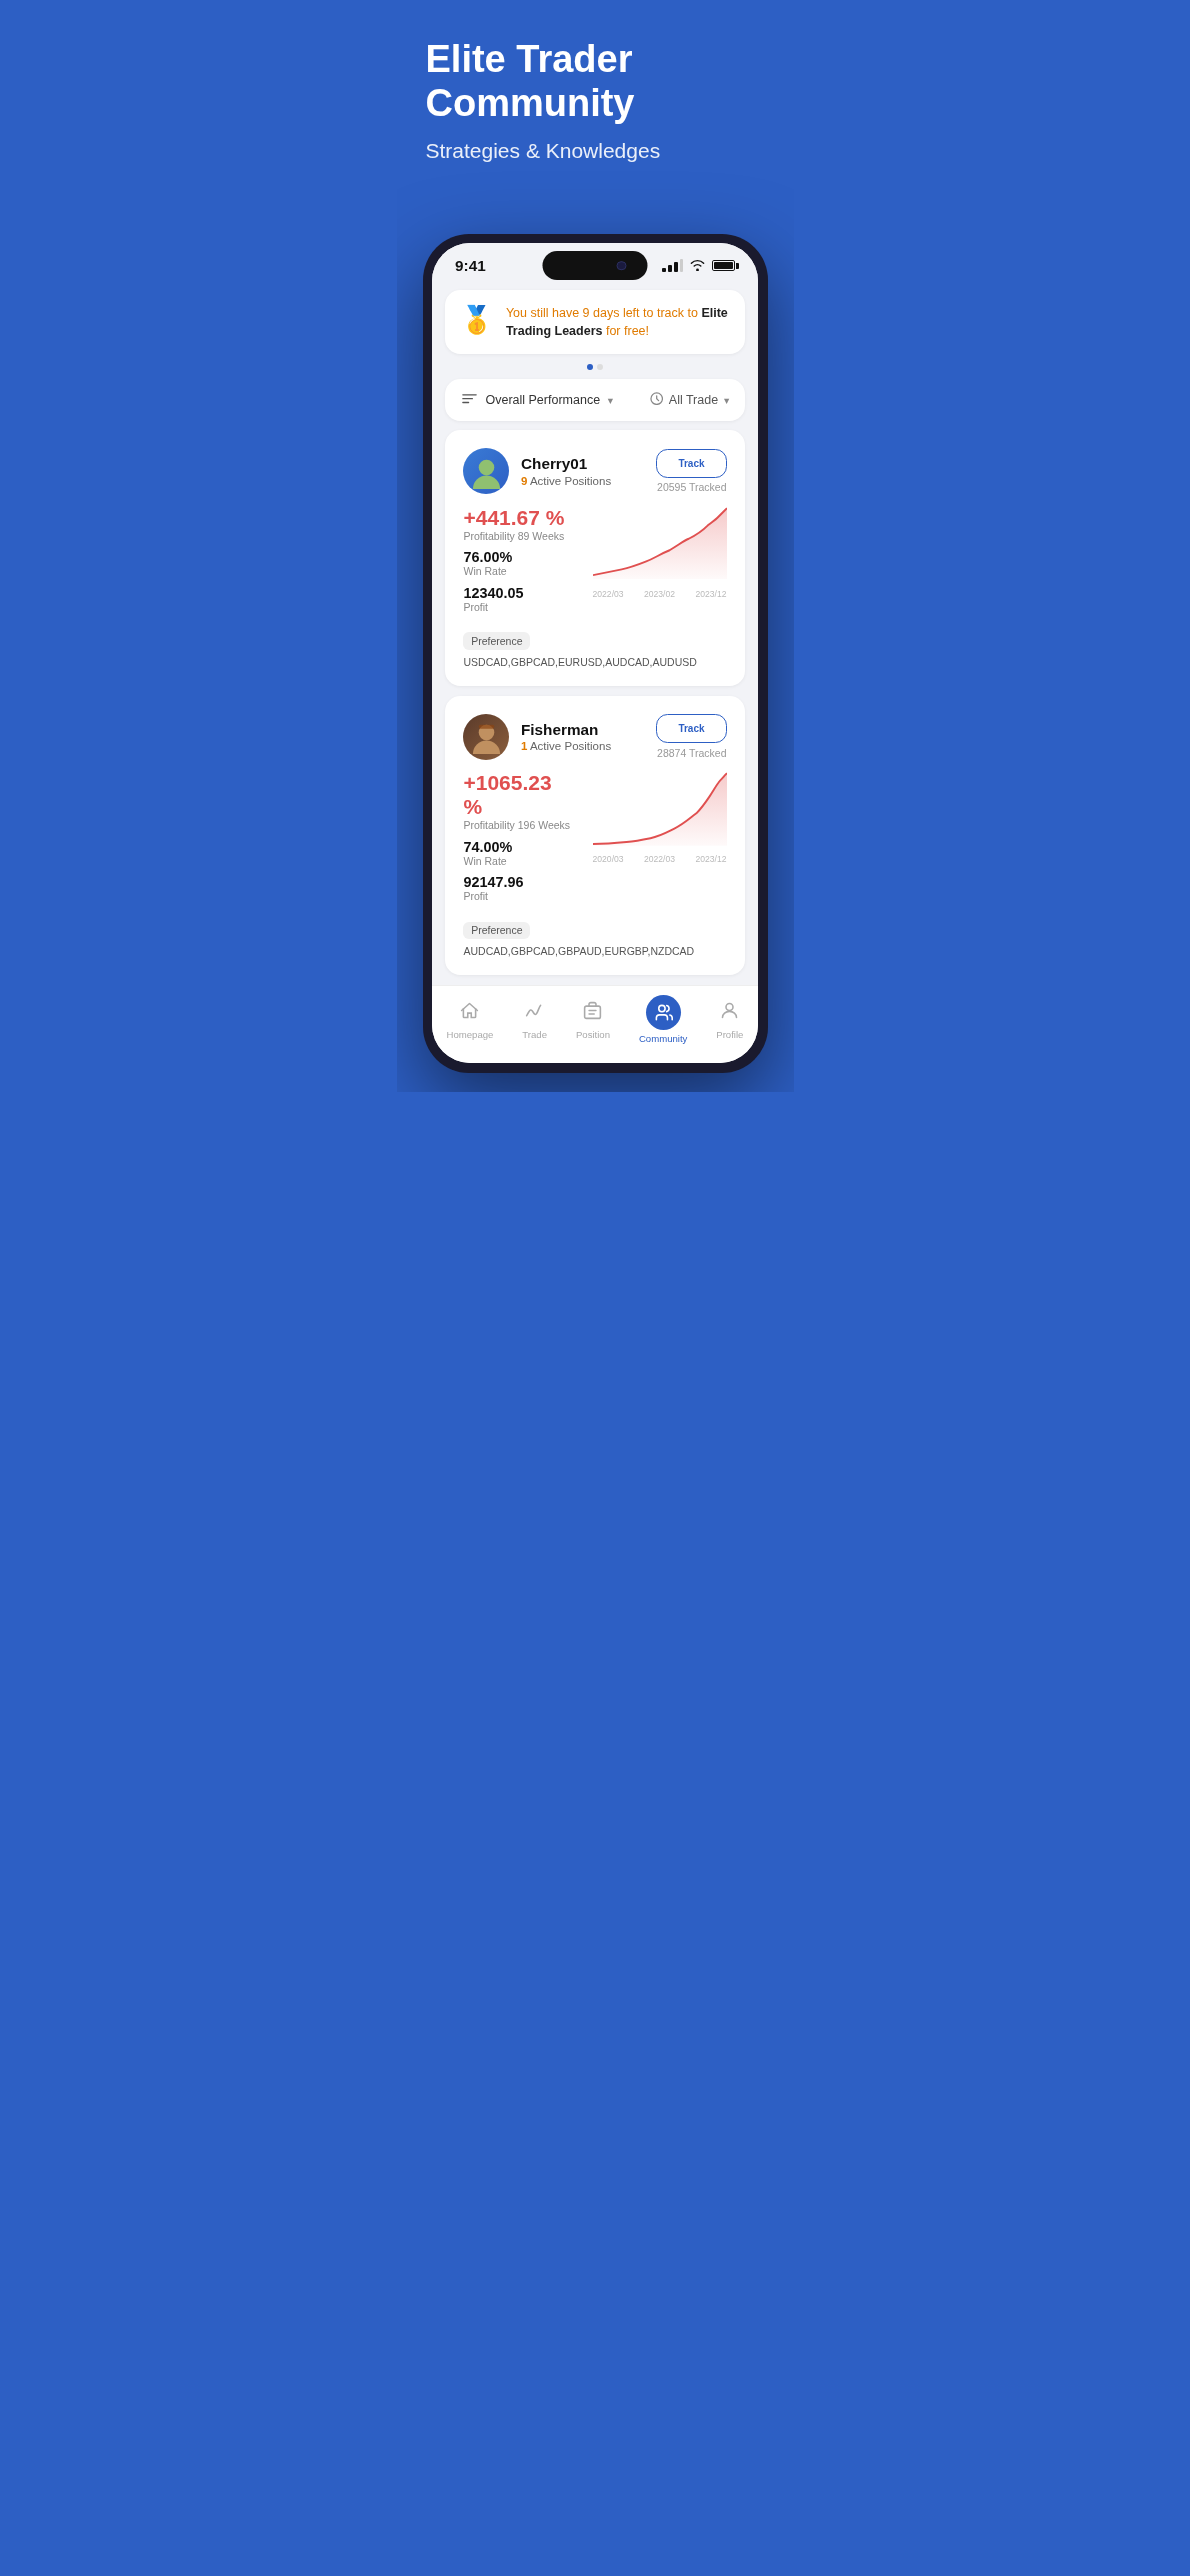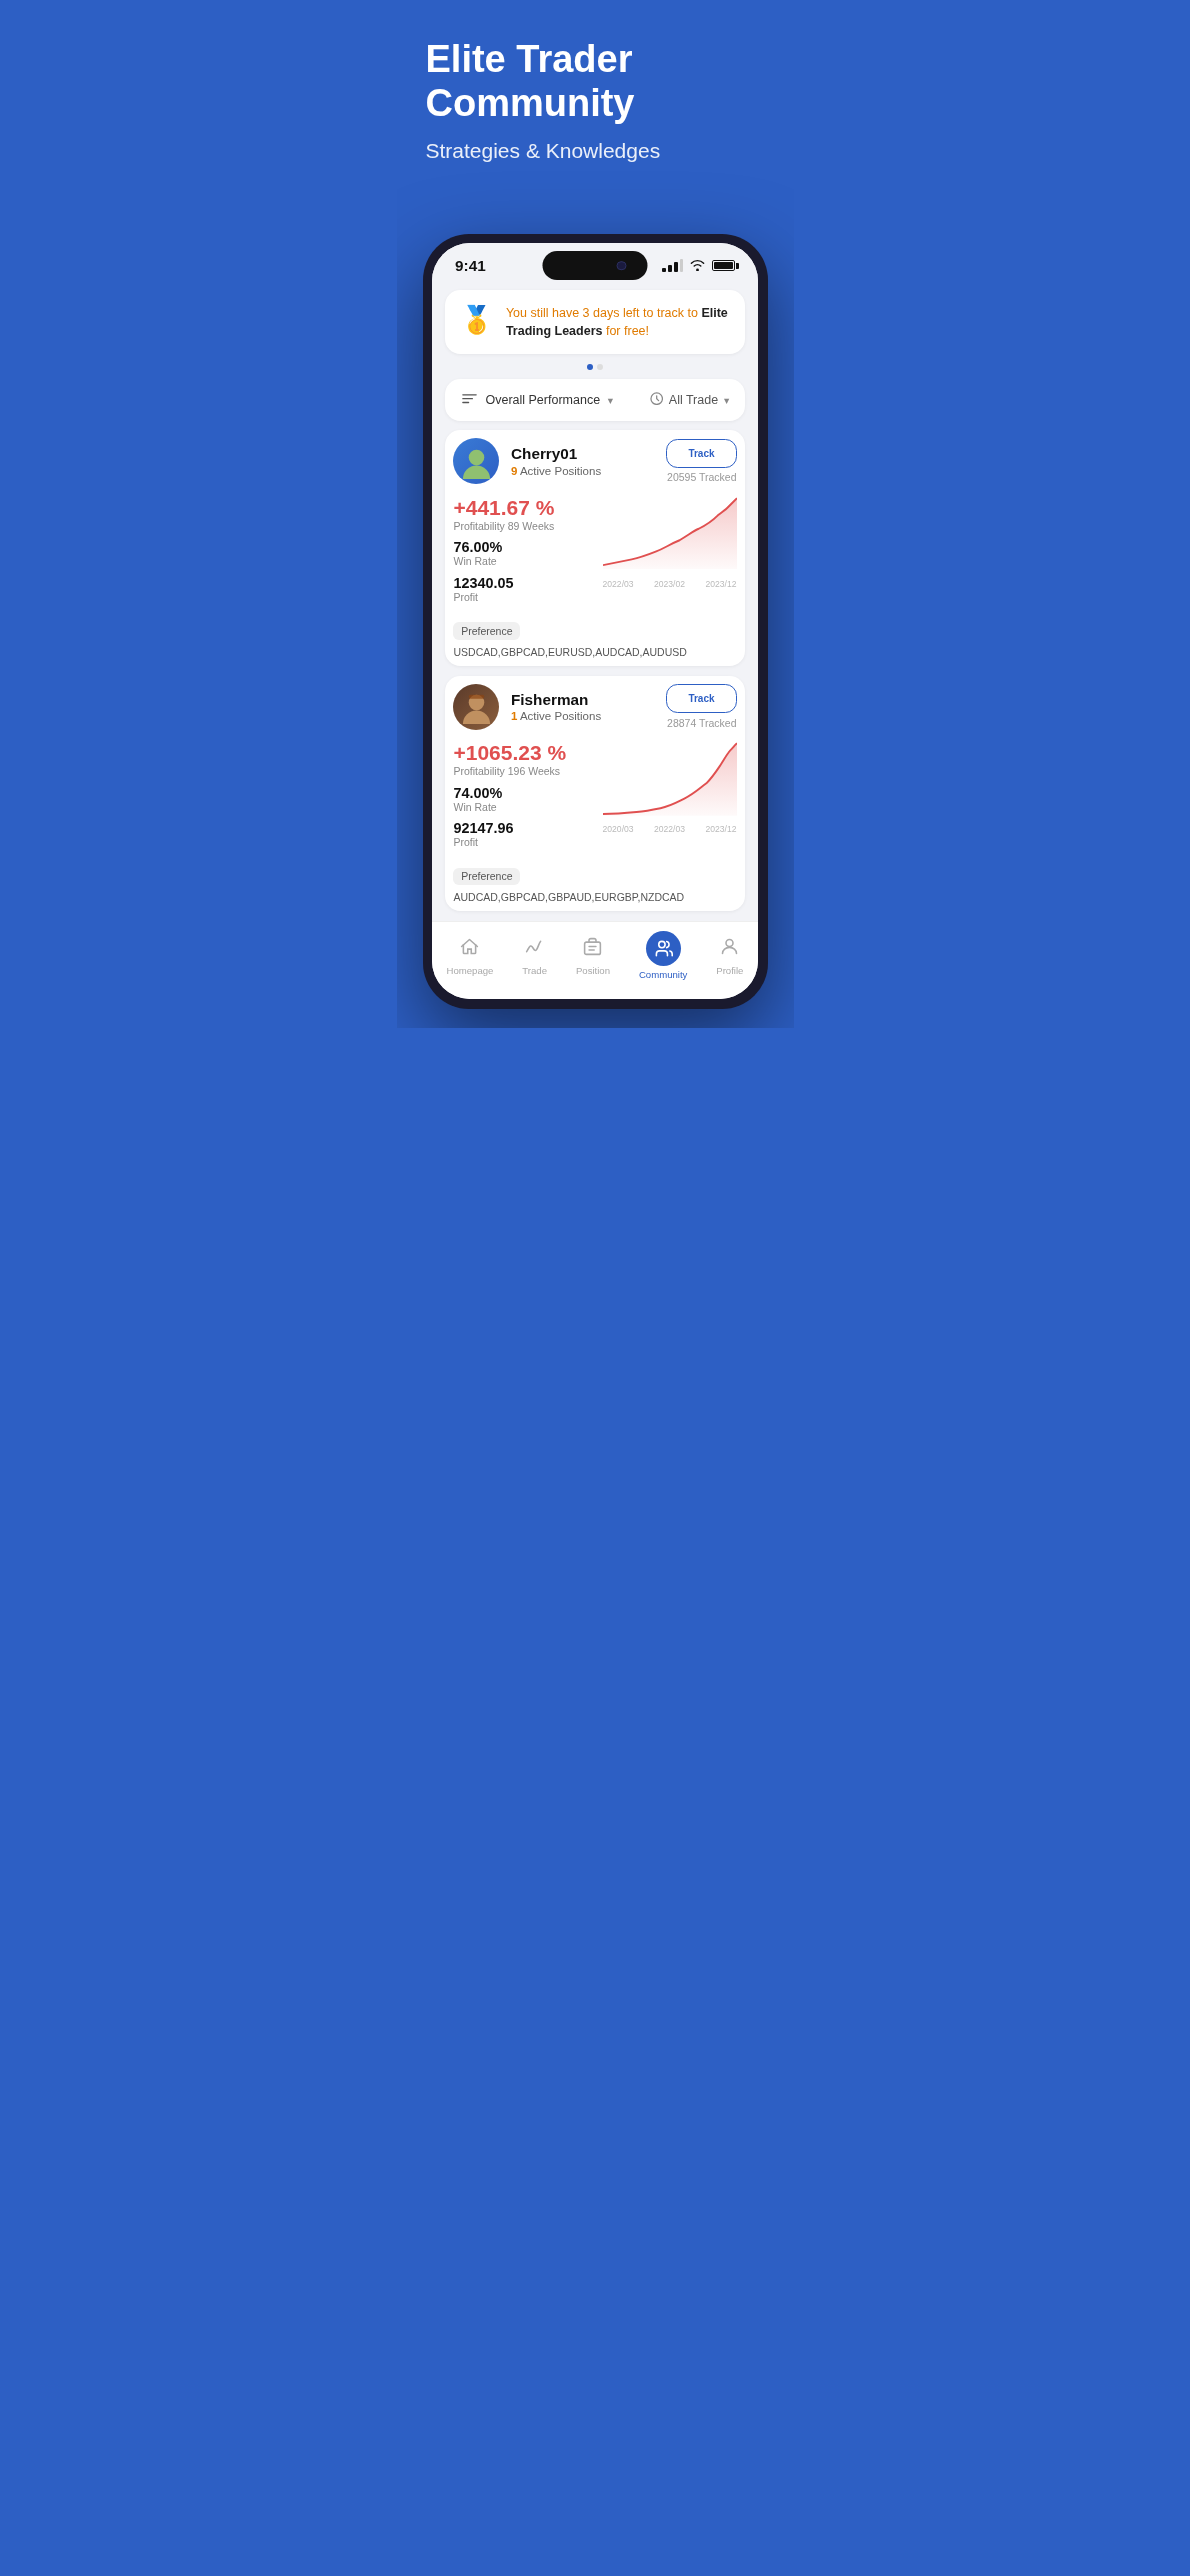--- a/index.html
+++ b/index.html
@@ -236,21 +236,21 @@
       color: #555;
     }
     .chevron {
       font-size: 10.5px;
       color: #888;
     }
 
     .trader-card {
       background: white;
       border-radius: 15.3px;
-      padding: 8px;
+      padding: 18px;
       margin-bottom: 9.6px;
       box-shadow: 0 1px 3.8px rgba(0,0,0,0.06);
     }
     .trader-header {
       display: flex;
       align-items: center;
       justify-content: space-between;
       margin-bottom: 11.5px;
     }
     .trader-info {
@@ -445,21 +445,21 @@
           </div>
         </div>
       </div>
 
 
       <div class="screen-content">
 
         <div class="promo-banner">
           <span class="promo-medal">🥇</span>
           <div class="promo-text">
-            <span class="highlight">You still have 3 days left to track to </span><span class="bold">Elite Trading Leaders</span><span class="highlight"> for free!</span>
+            <span class="highlight">You still have 9 days left to track to </span><span class="bold">Elite Trading Leaders</span><span class="highlight"> for free!</span>
           </div>
         </div>
 
         <div class="promo-dots">
           <div class="dot active"></div>
           <div class="dot"></div>
         </div>
 
         <div class="filter-bar">
           <div class="filter-left">

